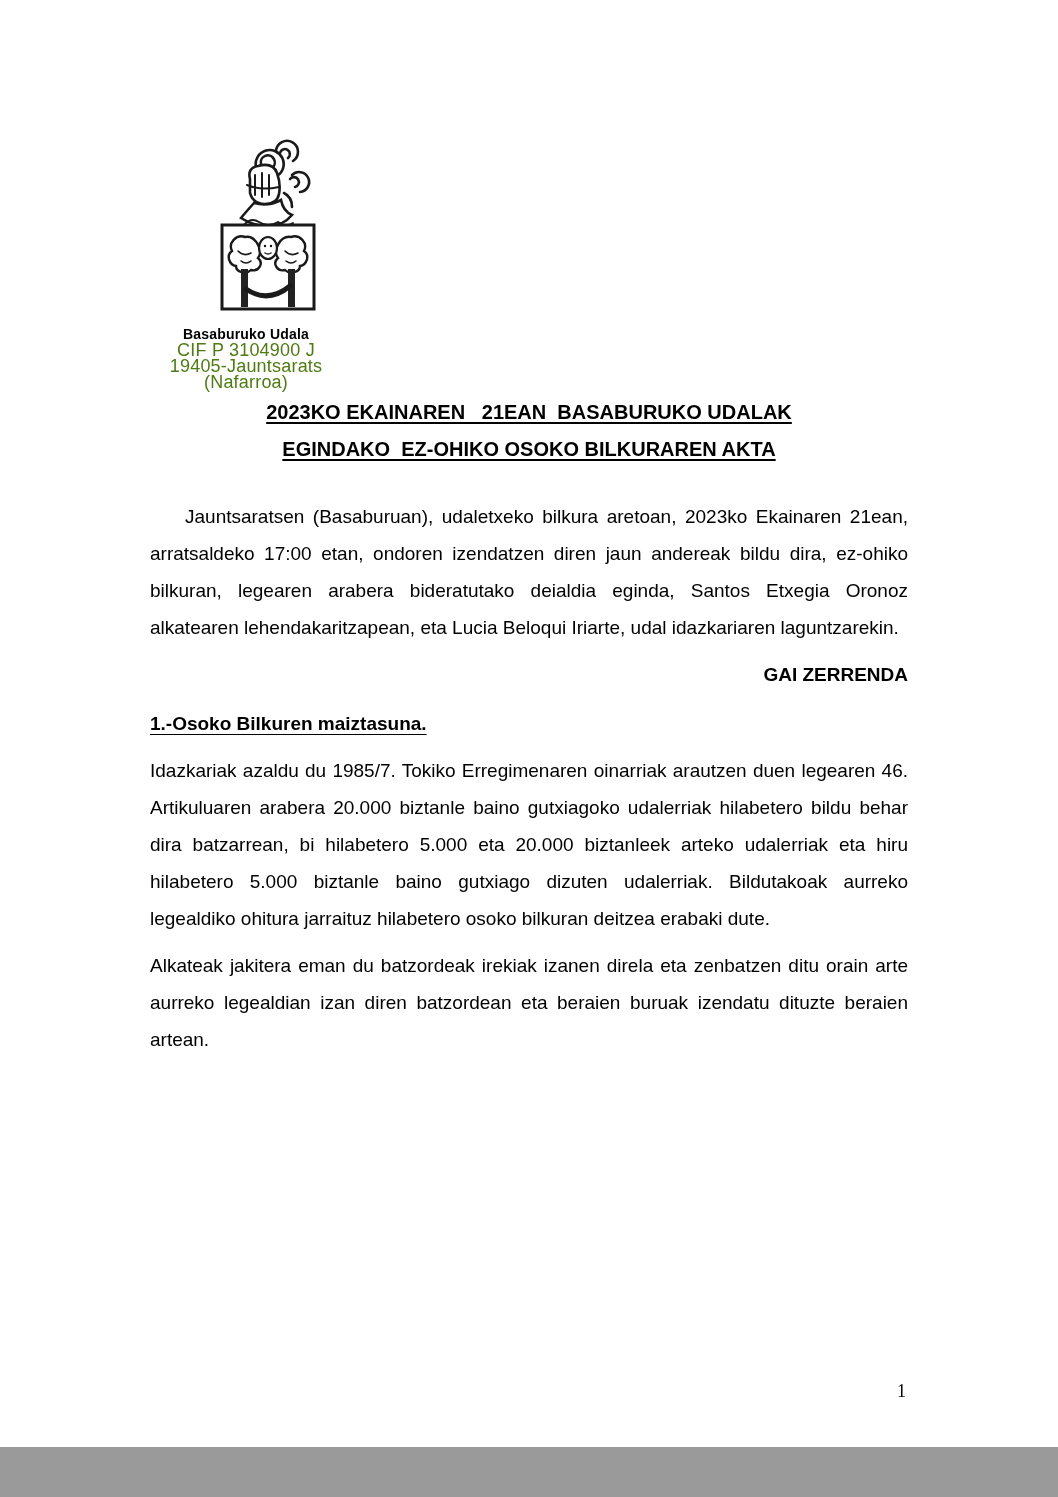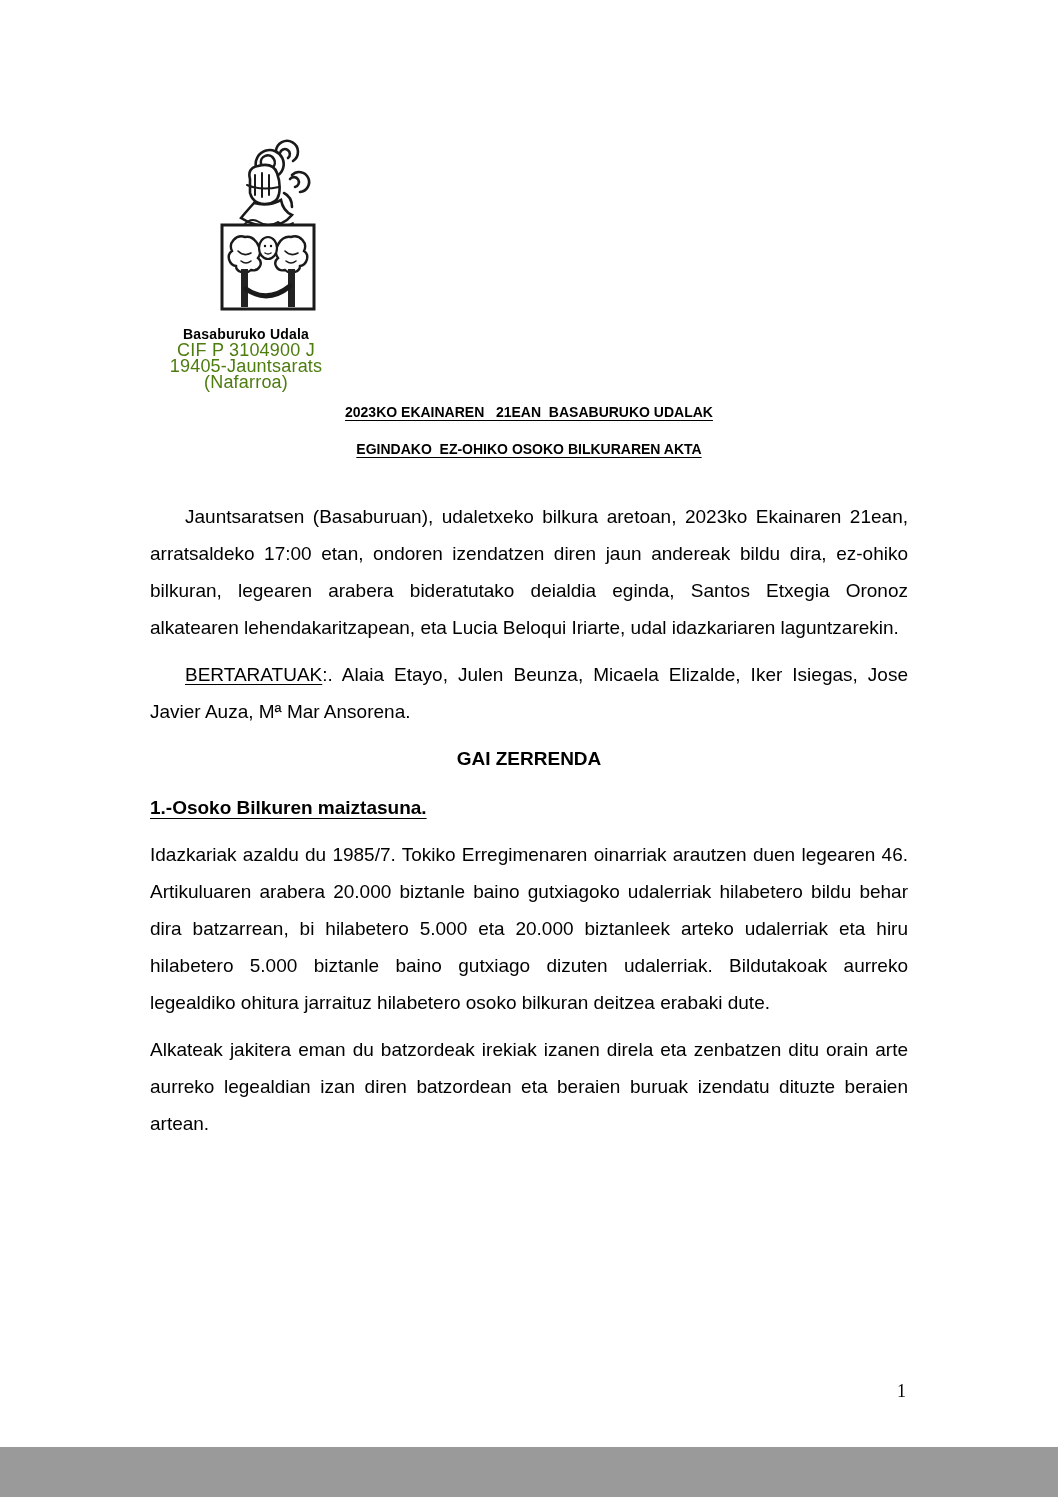--- a/index.html
+++ b/index.html
@@ -30,36 +30,36 @@
   
   .content {
     position: absolute;
     left: 150px;
     top: 394px;
     width: 758px;
     font-size: 19px;
     line-height: 37px;
     color: #000;
   }
-  .doc-title { text-align: center; font-weight: bold; font-size: 14px; }
+  .doc-title { text-align: center; font-weight: bold; font-size: 20px; }
   .doc-title .tline { display: block; }
   .doc-title .tline > span { text-decoration: underline; text-underline-offset: 3px; }
   .prewrap { white-space: pre-wrap; }
 
   p.body-par {
     text-align: justify;
     margin-top: 10px;
   }
   p.first-par { margin-top: 30px; }
   p.indent { text-indent: 35px; }
   .u { text-decoration: underline; text-underline-offset: 3px; }
 
   .centered-heading {
     margin-top: 10px;
-    text-align: center;
+    text-align: right;
     font-weight: bold;
   }
   .item-heading {
     margin-top: 12px;
     font-weight: bold;
   }
   .item-heading > span { text-decoration: underline; text-underline-offset: 4px; }
 
   
   .page-number {
@@ -122,21 +122,20 @@
 
   <div class="content">
 
     <div class="doc-title">
       <span class="tline"><span class="prewrap">2023KO EKAINAREN   21EAN  BASABURUKO UDALAK</span></span>
       <span class="tline"><span class="prewrap">EGINDAKO  EZ-OHIKO OSOKO BILKURAREN AKTA</span></span>
     </div>
 
     <p class="body-par first-par indent">Jauntsaratsen (Basaburuan), udaletxeko bilkura aretoan, 2023ko Ekainaren 21ean, arratsaldeko 17:00 etan, ondoren izendatzen diren jaun andereak bildu dira, ez-ohiko bilkuran, legearen arabera bideratutako deialdia eginda, Santos Etxegia Oronoz alkatearen lehendakaritzapean, eta Lucia Beloqui Iriarte, udal idazkariaren laguntzarekin.</p>
 
-    <p class="body-par indent"><span class="u">BERTARATUAK</span><span>:. Alaia Etayo, Julen Beunza, Micaela Elizalde, Iker Isiegas, Jose Javier Auza, Mª Mar Ansorena.</span></p>
 
 
     <div class="centered-heading">GAI ZERRENDA</div>
 
     <div class="item-heading"><span>1.-Osoko Bilkuren maiztasuna.</span></div>
     <p class="body-par">Idazkariak azaldu du 1985/7. Tokiko Erregimenaren oinarriak arautzen duen legearen 46. Artikuluaren arabera 20.000 biztanle baino gutxiagoko udalerriak hilabetero bildu behar dira batzarrean, bi hilabetero 5.000 eta 20.000 biztanleek arteko udalerriak eta hiru hilabetero 5.000 biztanle baino gutxiago dizuten udalerriak. Bildutakoak aurreko legealdiko ohitura jarraituz hilabetero osoko bilkuran deitzea erabaki dute.</p>
 
     <p class="body-par">Alkateak jakitera eman du batzordeak irekiak izanen direla eta zenbatzen ditu orain arte aurreko legealdian izan diren batzordean eta beraien buruak izendatu dituzte beraien artean.</p>
 
   </div>

